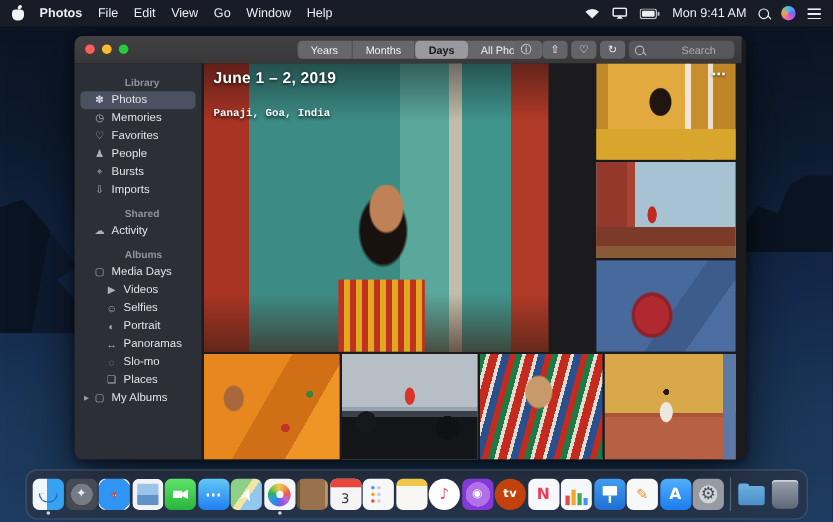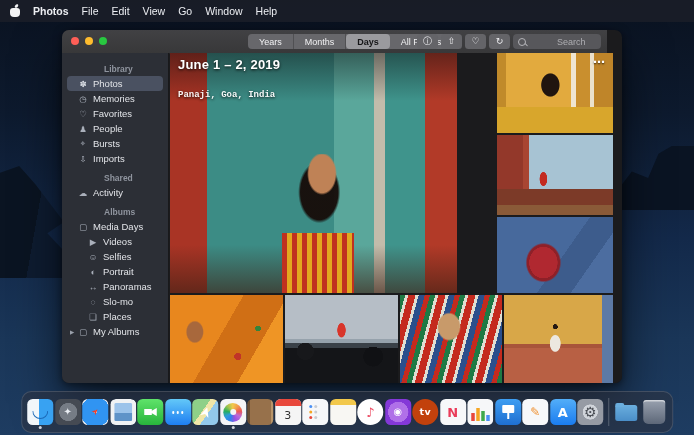--- a/index.html
+++ b/index.html
@@ -25,21 +25,21 @@
   .apple::before{content:"";position:absolute;left:0;top:3px;width:10px;height:9px;background:#f2f3f5;border-radius:3px 3px 4px 4px;}
   .apple::after{content:"";position:absolute;left:4.5px;top:-1px;width:3px;height:4px;background:#f2f3f5;border-radius:60% 40% 60% 40%;transform:rotate(28deg);}
   .mright{display:flex;align-items:center;gap:10px;}
   .mag{width:7px;height:7px;border:1.4px solid #eceef2;border-radius:50%;position:relative;display:inline-block;}
   .mag::after{content:"";position:absolute;left:6px;top:6px;width:4px;height:1.4px;background:#eceef2;transform:rotate(45deg);border-radius:1px;}
   .siri{width:12px;height:12px;border-radius:50%;background:conic-gradient(#3fc1f0,#7b61f0,#e85bbf,#f0a33f,#3fc1f0);}
   .nlist{width:11px;height:9px;background:repeating-linear-gradient(180deg,#eceef2 0 1.4px,transparent 1.4px 3.8px);}
   
   .window{position:absolute;left:62px;top:30px;width:560px;height:353px;border-radius:7px;overflow:hidden;
     background:#1b1b1d;box-shadow:0 22px 48px rgba(0,0,0,.6),0 2px 8px rgba(0,0,0,.5);z-index:10;}
-  .titlebar{position:absolute;left:0;top:0;right:15px;height:23px;background:linear-gradient(#414144,#383839);
+  .titlebar{position:absolute;left:0;top:0;right:4px;height:23px;background:linear-gradient(#414144,#383839);
     border-bottom:1px solid #232325;}
   .lights{position:absolute;left:9px;top:7px;display:flex;gap:6px;}
   .light{width:8px;height:8px;border-radius:50%;}
   .l-close{background:#ff5f57;}.l-min{background:#febc2e;}.l-zoom{background:#28c840;}
   .segctl{position:absolute;left:186px;top:4px;height:15px;display:flex;align-items:stretch;
     background:#67676b;border-radius:4px;font-size:9px;color:#f2f2f4;}
   .seg{padding:0 11px;display:flex;align-items:center;border-right:1px solid rgba(0,0,0,.22);white-space:nowrap;}
   .seg:last-child{border-right:none;}
   .seg.sel{background:#9a9a9e;color:#151517;border-radius:4px;border-right:none;font-weight:bold;}
   .tools{position:absolute;right:6px;top:4px;display:flex;gap:3px;align-items:center;height:15px;}
@@ -188,20 +188,38 @@
 <div class="menubar">
   <span class="apple"></span>
   <span class="appname">Photos</span>
   <span>File</span>
   <span>Edit</span>
   <span>View</span>
   <span>Go</span>
   <span>Window</span>
   <span>Help</span>
   <span class="sp"></span>
+  <span class="mright">
+    <svg width="13" height="10" viewBox="0 0 13 10">
+        <path d="M6.5 9.5 L0.8 3.8 A8.4 8.4 0 0 1 12.2 3.8 Z" fill="#eceef2"></path>
+      </svg>
+    <svg width="13" height="10" viewBox="0 0 13 10">
+        <rect x="1" y="0.8" width="11" height="6.6" rx="1" fill="none" stroke="#eceef2" stroke-width="1.2"></rect>
+        <path d="M3.8 9.6 L6.5 6.8 L9.2 9.6 Z" fill="#eceef2"></path>
+      </svg>
+    <svg width="17" height="9" viewBox="0 0 17 9">
+        <rect x="0.5" y="0.5" width="13.5" height="8" rx="2" fill="none" stroke="#eceef2" opacity="0.8"></rect>
+        <rect x="2" y="2" width="10.5" height="5" rx="1" fill="#eceef2"></rect>
+        <rect x="15" y="2.8" width="1.6" height="3.4" rx="0.8" fill="#eceef2" opacity="0.8"></rect>
+      </svg>
+    <span>Mon 9:41 AM</span>
+    <span class="mag"></span>
+    <span class="siri"></span>
+    <span class="nlist"></span>
+  </span>
 </div>
 
 <div class="window">
   <div class="titlebar">
     <div class="lights">
       <span class="light l-close"></span>
       <span class="light l-min"></span>
       <span class="light l-zoom"></span>
     </div>
     <div class="segctl">

